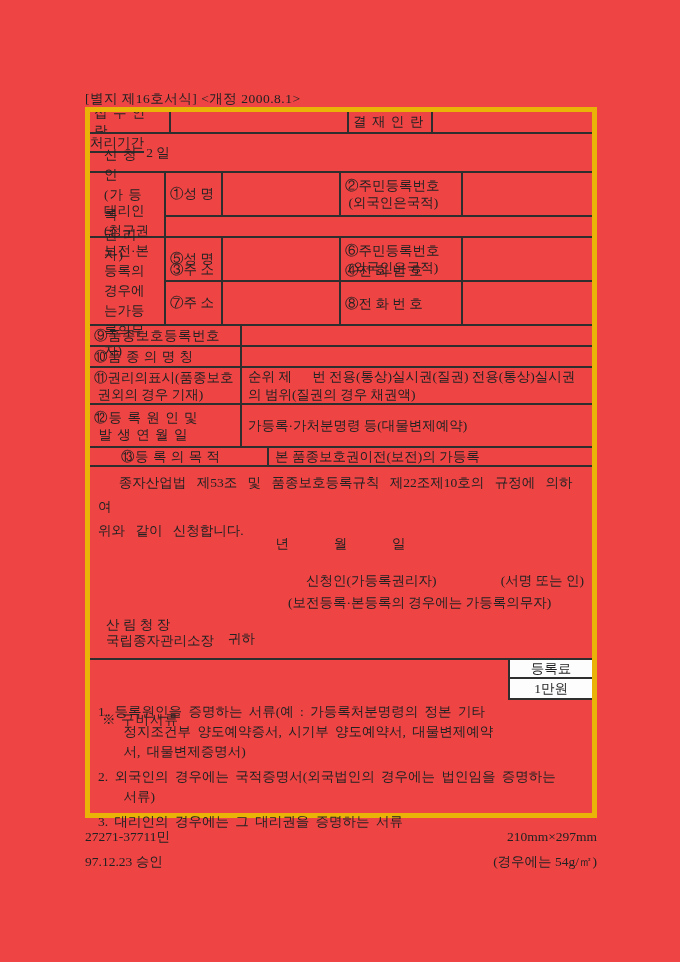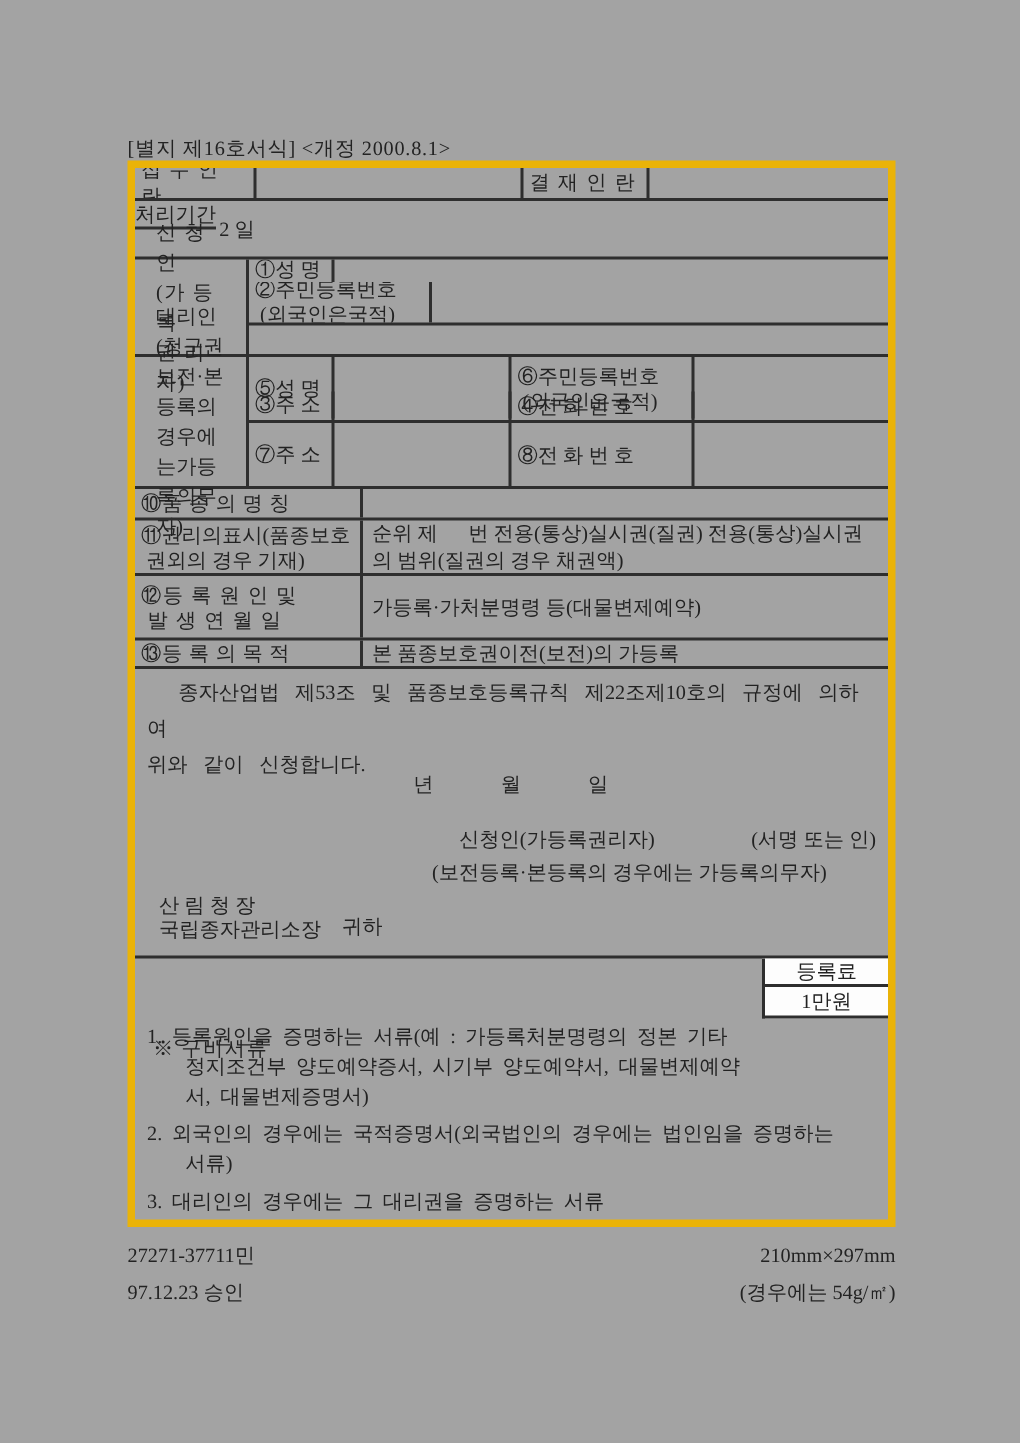--- a/index.html
+++ b/index.html
@@ -1,18 +1,18 @@
 <!DOCTYPE html>
 <html><head>
 <meta charset="utf-8">
 <style>
   * { margin:0; padding:0; box-sizing:border-box; }
   html,body { background:#e8e8e8; }
   .page {
-    position:relative; width:680px; height:962px; background:#a3a3a3;
+    position:relative; width:680px; height:962px; background:#ef4444;
     color:#222; font-family:"Liberation Serif", serif;
     font-size:13.5px; overflow:hidden;
   }
   .pre { white-space:pre-wrap; }
   .hdr-note { position:absolute; left:85px; top:90px; font-size:13.5px; letter-spacing:.5px; }
 
   .ftable {
     position:absolute; left:85px; top:107px; width:512px; height:711px;
     border:5px solid #eab308; display:flex; flex-direction:column;
   }
@@ -37,27 +37,27 @@
   .procBox .p2 { flex:1; display:flex; align-items:center; justify-content:center; }
 
   
   .block { display:flex; border-bottom:2px solid #2e2e2e; }
   .block .role { width:76px; border-right:2px solid #2e2e2e; display:flex; align-items:center;
                  padding:2px 14px; line-height:20px; white-space:pre-wrap; }
   .block .rcol { flex:1; display:flex; flex-direction:column; }
   .block .rrow { display:flex; flex:0 0 auto; }
   .block .rrow.divb { border-bottom:2px solid #2e2e2e; }
   .fl { width:57px; } .fv { width:118px; } .fl2 { width:122px; line-height:17px; } .fv2 { flex:1; }
-  .blkA { height:65px; } .blkA .r1 { height:44px;flex-direction:column; } .blkA .r2 { flex:1;margin-top:44px; }
+  .blkA { height:65px; } .blkA .r1 { height:44px; } .blkA .r2 { flex:1;margin-top:44px; }
   .blkB { height:88px; } .blkB .r1 { height:44px; } .blkB .r2 { flex:1; }
 
   
   .srow .sl { width:152px; line-height:17px; }
   .srow .sv { flex:1; line-height:18px; padding:1px 6px; }
-  .h21 { height:21px; } .h37 { height:37px; } .h43 { height:43px; } .h19 { height:19px; }
+  .h21 { height:21px; } .h37 { height:37px; } .h43 { height:43px; } .h19 { height:19px;padding-left:27px; }
   .h19 .sl, .h21 .sl { letter-spacing:.5px; }
 
   
   .stmt { height:193px; position:relative; border-bottom:2px solid #2e2e2e; }
   .stmt-text { position:absolute; left:8px; right:8px; top:4px; line-height:24px; word-spacing:7px; }
   .date-line { position:absolute; left:0; right:0; top:68px; text-align:center; letter-spacing:1px; }
   .sign-row { position:absolute; left:216px; right:8px; top:105px; display:flex; justify-content:space-between; }
   .sign2 { position:absolute; left:198px; top:127px; }
   .addressee { position:absolute; left:16px; top:150px; display:flex; align-items:flex-end; }
   .addr-names { display:flex; flex-direction:column; line-height:16px; }
@@ -135,20 +135,24 @@
         <div class="rrow r2">
           <div class="cell fl">⑦주 소</div>
           <div class="cell fv"></div>
           <div class="cell fl2">⑧전 화 번 호</div>
           <div class="cell fv2 last"></div>
         </div>
       </div>
     </div>
 
     <div class="row srow h21">
+      <div class="cell sl">⑨품종보호등록번호</div>
+      <div class="cell sv last"></div>
+    </div>
+    <div class="row srow h21">
       <div class="cell sl lsp">⑩품 종 의 명 칭</div>
       <div class="cell sv last"></div>
     </div>
     <div class="row srow h37">
       <div class="cell sl pre">⑪권리의표시(품종보호
  권외의 경우 기재)</div>
       <div class="cell sv last pre">순위 제      번 전용(통상)실시권(질권) 전용(통상)실시권의 범위(질권의 경우 채권액)</div>
     </div>
     <div class="row srow h43">
       <div class="cell sl pre lsp">⑫등 록 원 인 및

